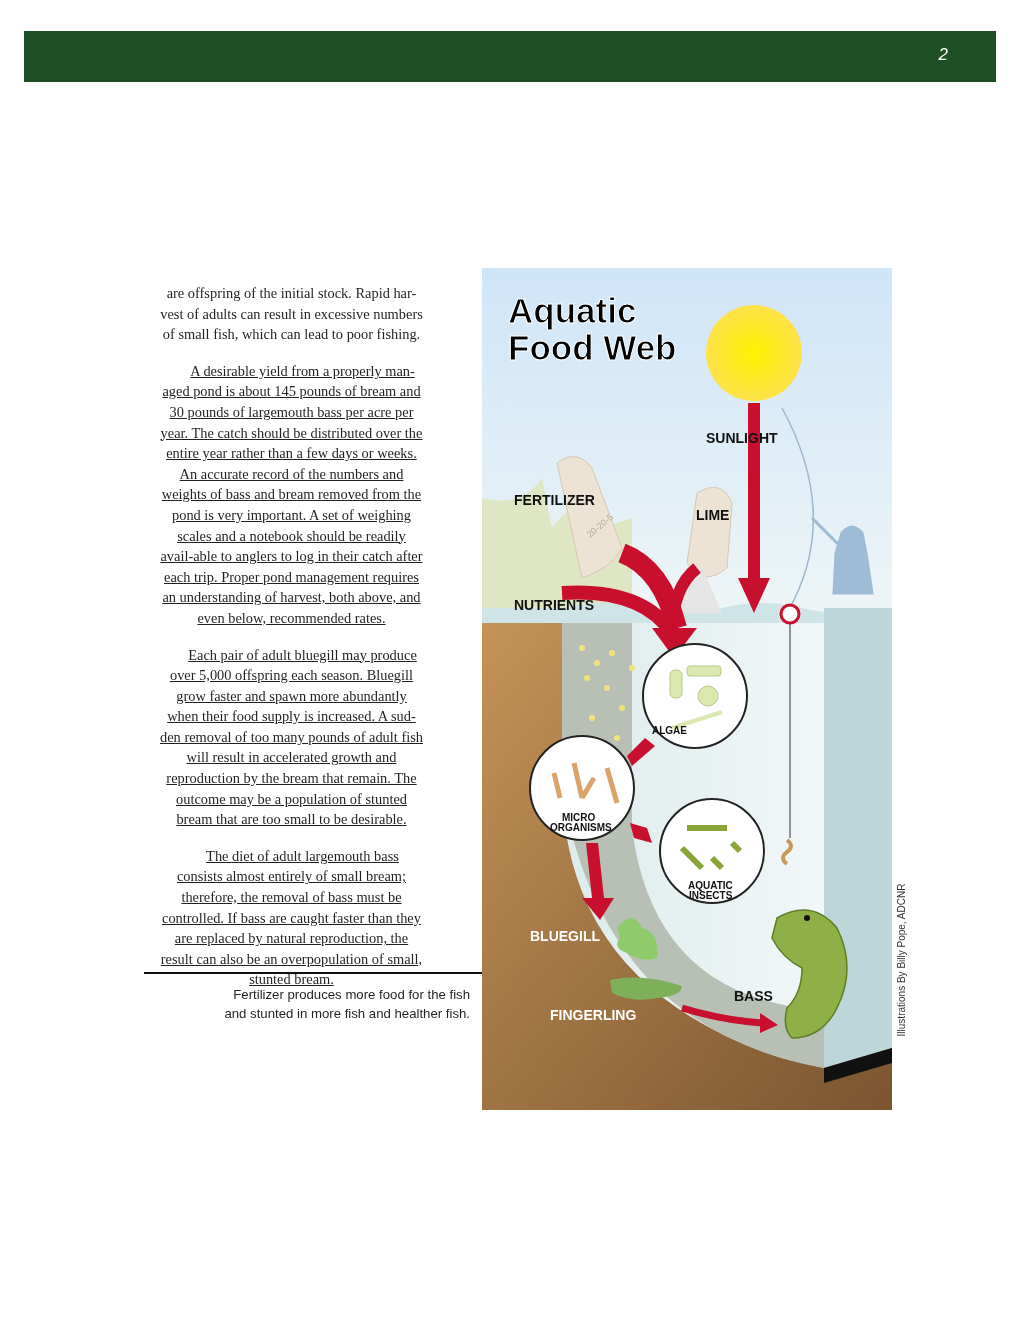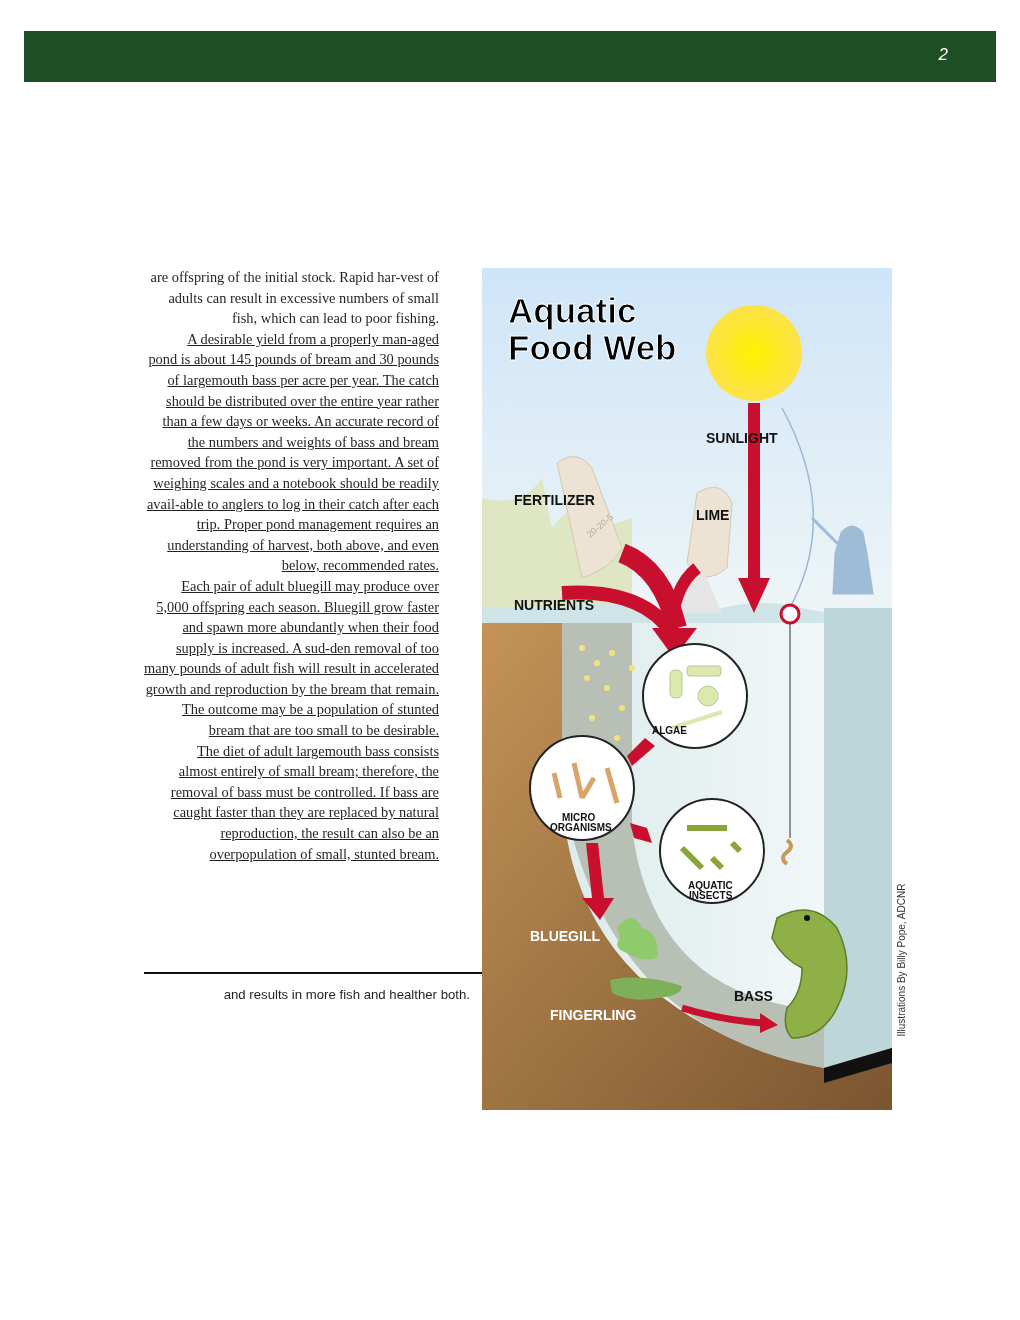--- a/index.html
+++ b/index.html
@@ -1,20 +1,20 @@
 <!DOCTYPE html>
 <html><head>
 <meta charset="utf-8">
 <style>
   html, body { margin:0; padding:0; background:#ffffff; }
   body { width:1020px; height:1320px; position:relative; overflow:hidden; font-family:"Liberation Serif", serif; }
   .header-bar { position:absolute; left:24px; top:31px; width:972px; height:51px; background:#1e4f24; }
   .page-num { position:absolute; right:48px; top:14px; color:#ffffff; font-family:"Liberation Sans", sans-serif; font-style:italic; font-size:17px; }
   .body-col { position:absolute; left:144px; top:267px; width:295px; font-size:14.4px; line-height:20.6px; color:#231f20; }
-  .body-col p { margin:0; text-align:right; }
+  .body-col p { margin:16px; text-align:center; }
   .body-col p.indent { text-indent:22px;text-decoration:underline; }
   .rule { position:absolute; left:144px; top:972px; width:340px; height:2px; background:#111; }
   .caption { position:absolute; left:150px; top:985px; width:320px; text-align:right; font-family:"Liberation Sans", sans-serif; font-size:13.2px; line-height:19px; color:#231f20; }
   .caption span { display:block; }
   .illus { position:absolute; left:482px; top:268px; width:410px; height:842px; }
   .credit { position:absolute; left:893px; top:870px; width:16px; height:180px; }
   .credit span { position:absolute; left:50%; top:50%; transform:translate(-50%,-50%) rotate(-90deg); white-space:nowrap; font-family:"Liberation Sans", sans-serif; font-size:10px; color:#333; }
   .lbl { font-family:"Liberation Sans", sans-serif; font-weight:bold; }
 </style>
 </head>
@@ -26,21 +26,22 @@
 
 <div class="body-col">
   <p>are offspring of the initial stock. Rapid har-vest of adults can result in excessive numbers of small fish, which can lead to poor fishing.</p>
   <p class="indent">A desirable yield from a properly man-aged pond is about 145 pounds of bream and 30 pounds of largemouth bass per acre per year. The catch should be distributed over the entire year rather than a few days or weeks. An accurate record of the numbers and weights of bass and bream removed from the pond is very important. A set of weighing scales and a notebook should be readily avail-able to anglers to log in their catch after each trip. Proper pond management requires an understanding of harvest, both above, and even below, recommended rates.</p>
   <p class="indent">Each pair of adult bluegill may produce over 5,000 offspring each season. Bluegill grow faster and spawn more abundantly when their food supply is increased. A sud-den removal of too many pounds of adult fish will result in accelerated growth and reproduction by the bream that remain. The outcome may be a population of stunted bream that are too small to be desirable.</p>
   <p class="indent">The diet of adult largemouth bass consists almost entirely of small bream; therefore, the removal of bass must be controlled. If bass are caught faster than they are replaced by natural reproduction, the result can also be an overpopulation of small, stunted bream.</p>
 </div>
 
 <div class="rule"></div>
 <div class="caption">
-  <span>and results in more fish and healther both.</span>
+  <span>Fertilizer produces more food for the fish</span>
+  <span>and stunted in more fish and healther fish.</span>
 </div>
 
 <svg class="illus" viewBox="0 0 410 842" xmlns="http://www.w3.org/2000/svg">
   <defs>
     <linearGradient id="sky" x1="0" y1="0" x2="0" y2="1">
       <stop offset="0" stop-color="#cfe5f8"></stop>
         <stop offset="1" stop-color="#eef5f6"></stop>
     </linearGradient>
     <radialGradient id="sun" cx="0.5" cy="0.5" r="0.5">
       <stop offset="0" stop-color="#fff200"></stop>

